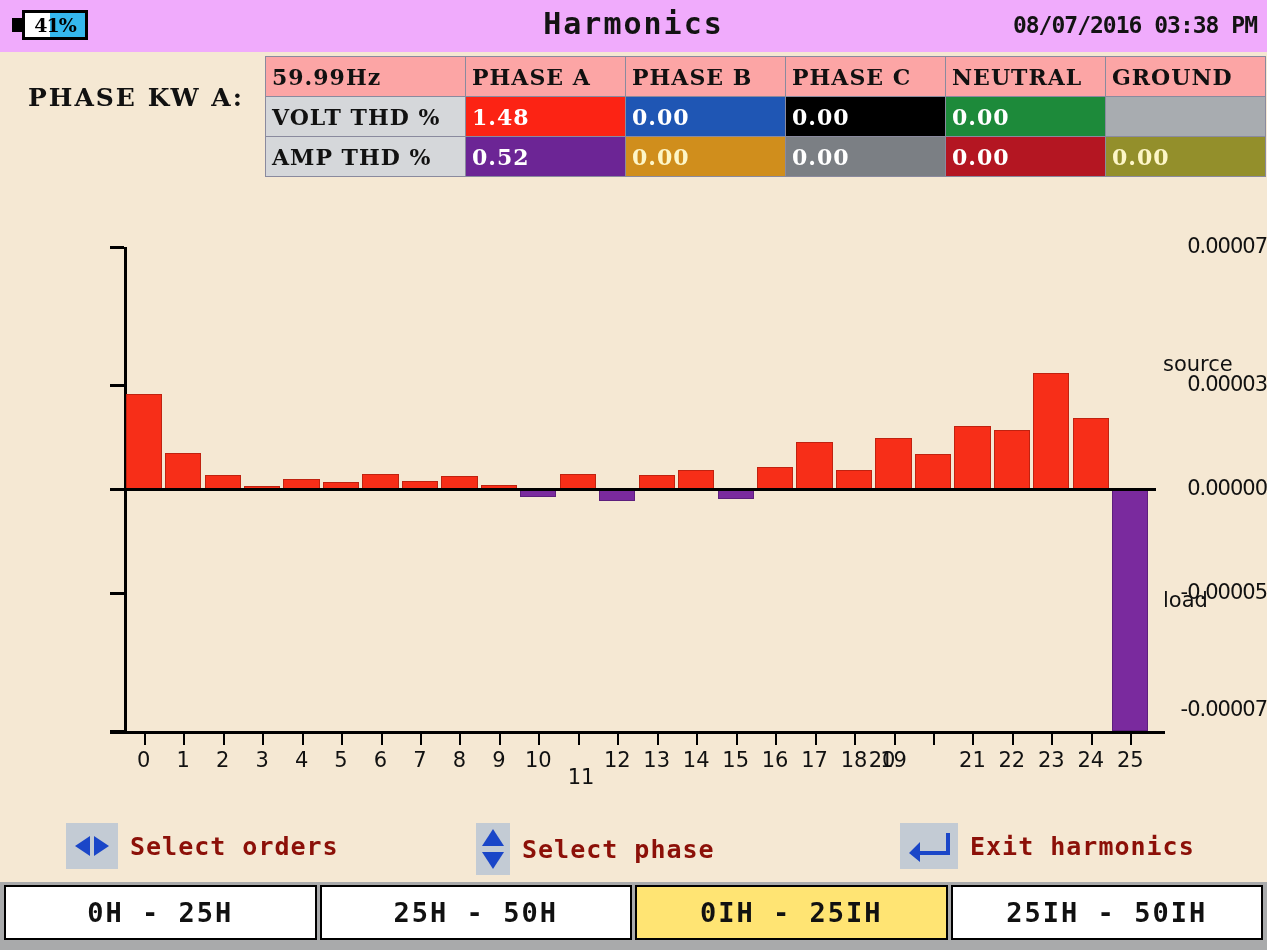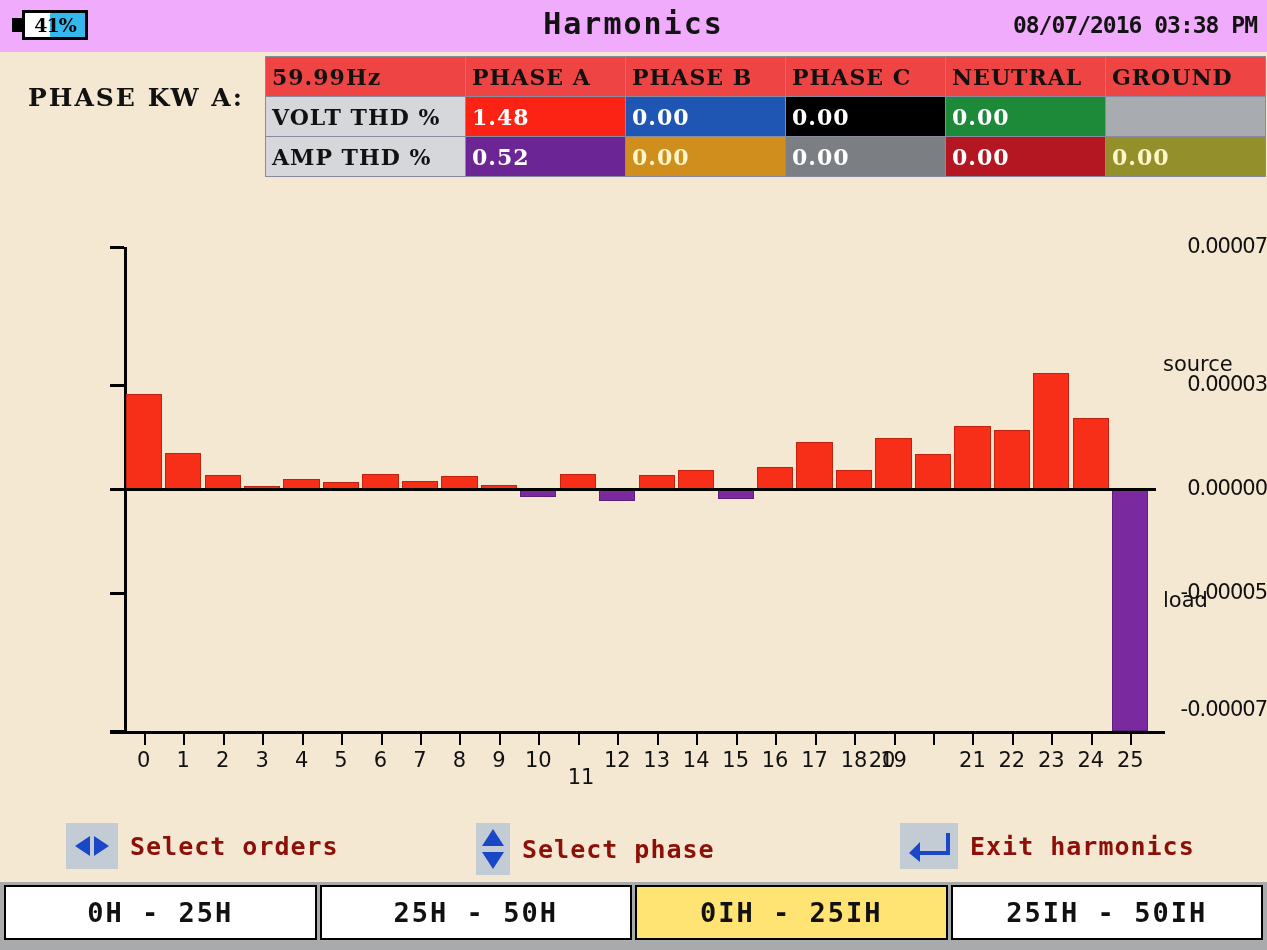--- a/index.html
+++ b/index.html
@@ -54,21 +54,21 @@
   .thd-table {
     position: absolute; left: 265px; top: 56px;
     border-collapse: collapse; table-layout: fixed;
   }
   .thd-table td {
     height: 40px; border: 1px solid #8a8a9e;
     font-family: "DejaVu Serif", serif;
     font-size: 22px; font-weight: bold;
     padding: 0 6px; white-space: nowrap; letter-spacing: 1px;
   }
-  .hdr { background: #ef4444; color: #111; }
+  .hdr { background: #fca5a5; color: #111; }
   .rowlabel { background: #d5d7da; color: #111; font-size: 21px; }
   .cell { color: #ffffff; }
   .col-lbl { width: 200px; }
   .col-d  { width: 160px; }
 
   
   .chart { position: absolute; left: 0; top: 200px; width: 1267px; height: 600px; }
   .axis-y {
     position: absolute; left: 124px; top: 47px; width: 3px; height: 486px; background: #000;
   }

